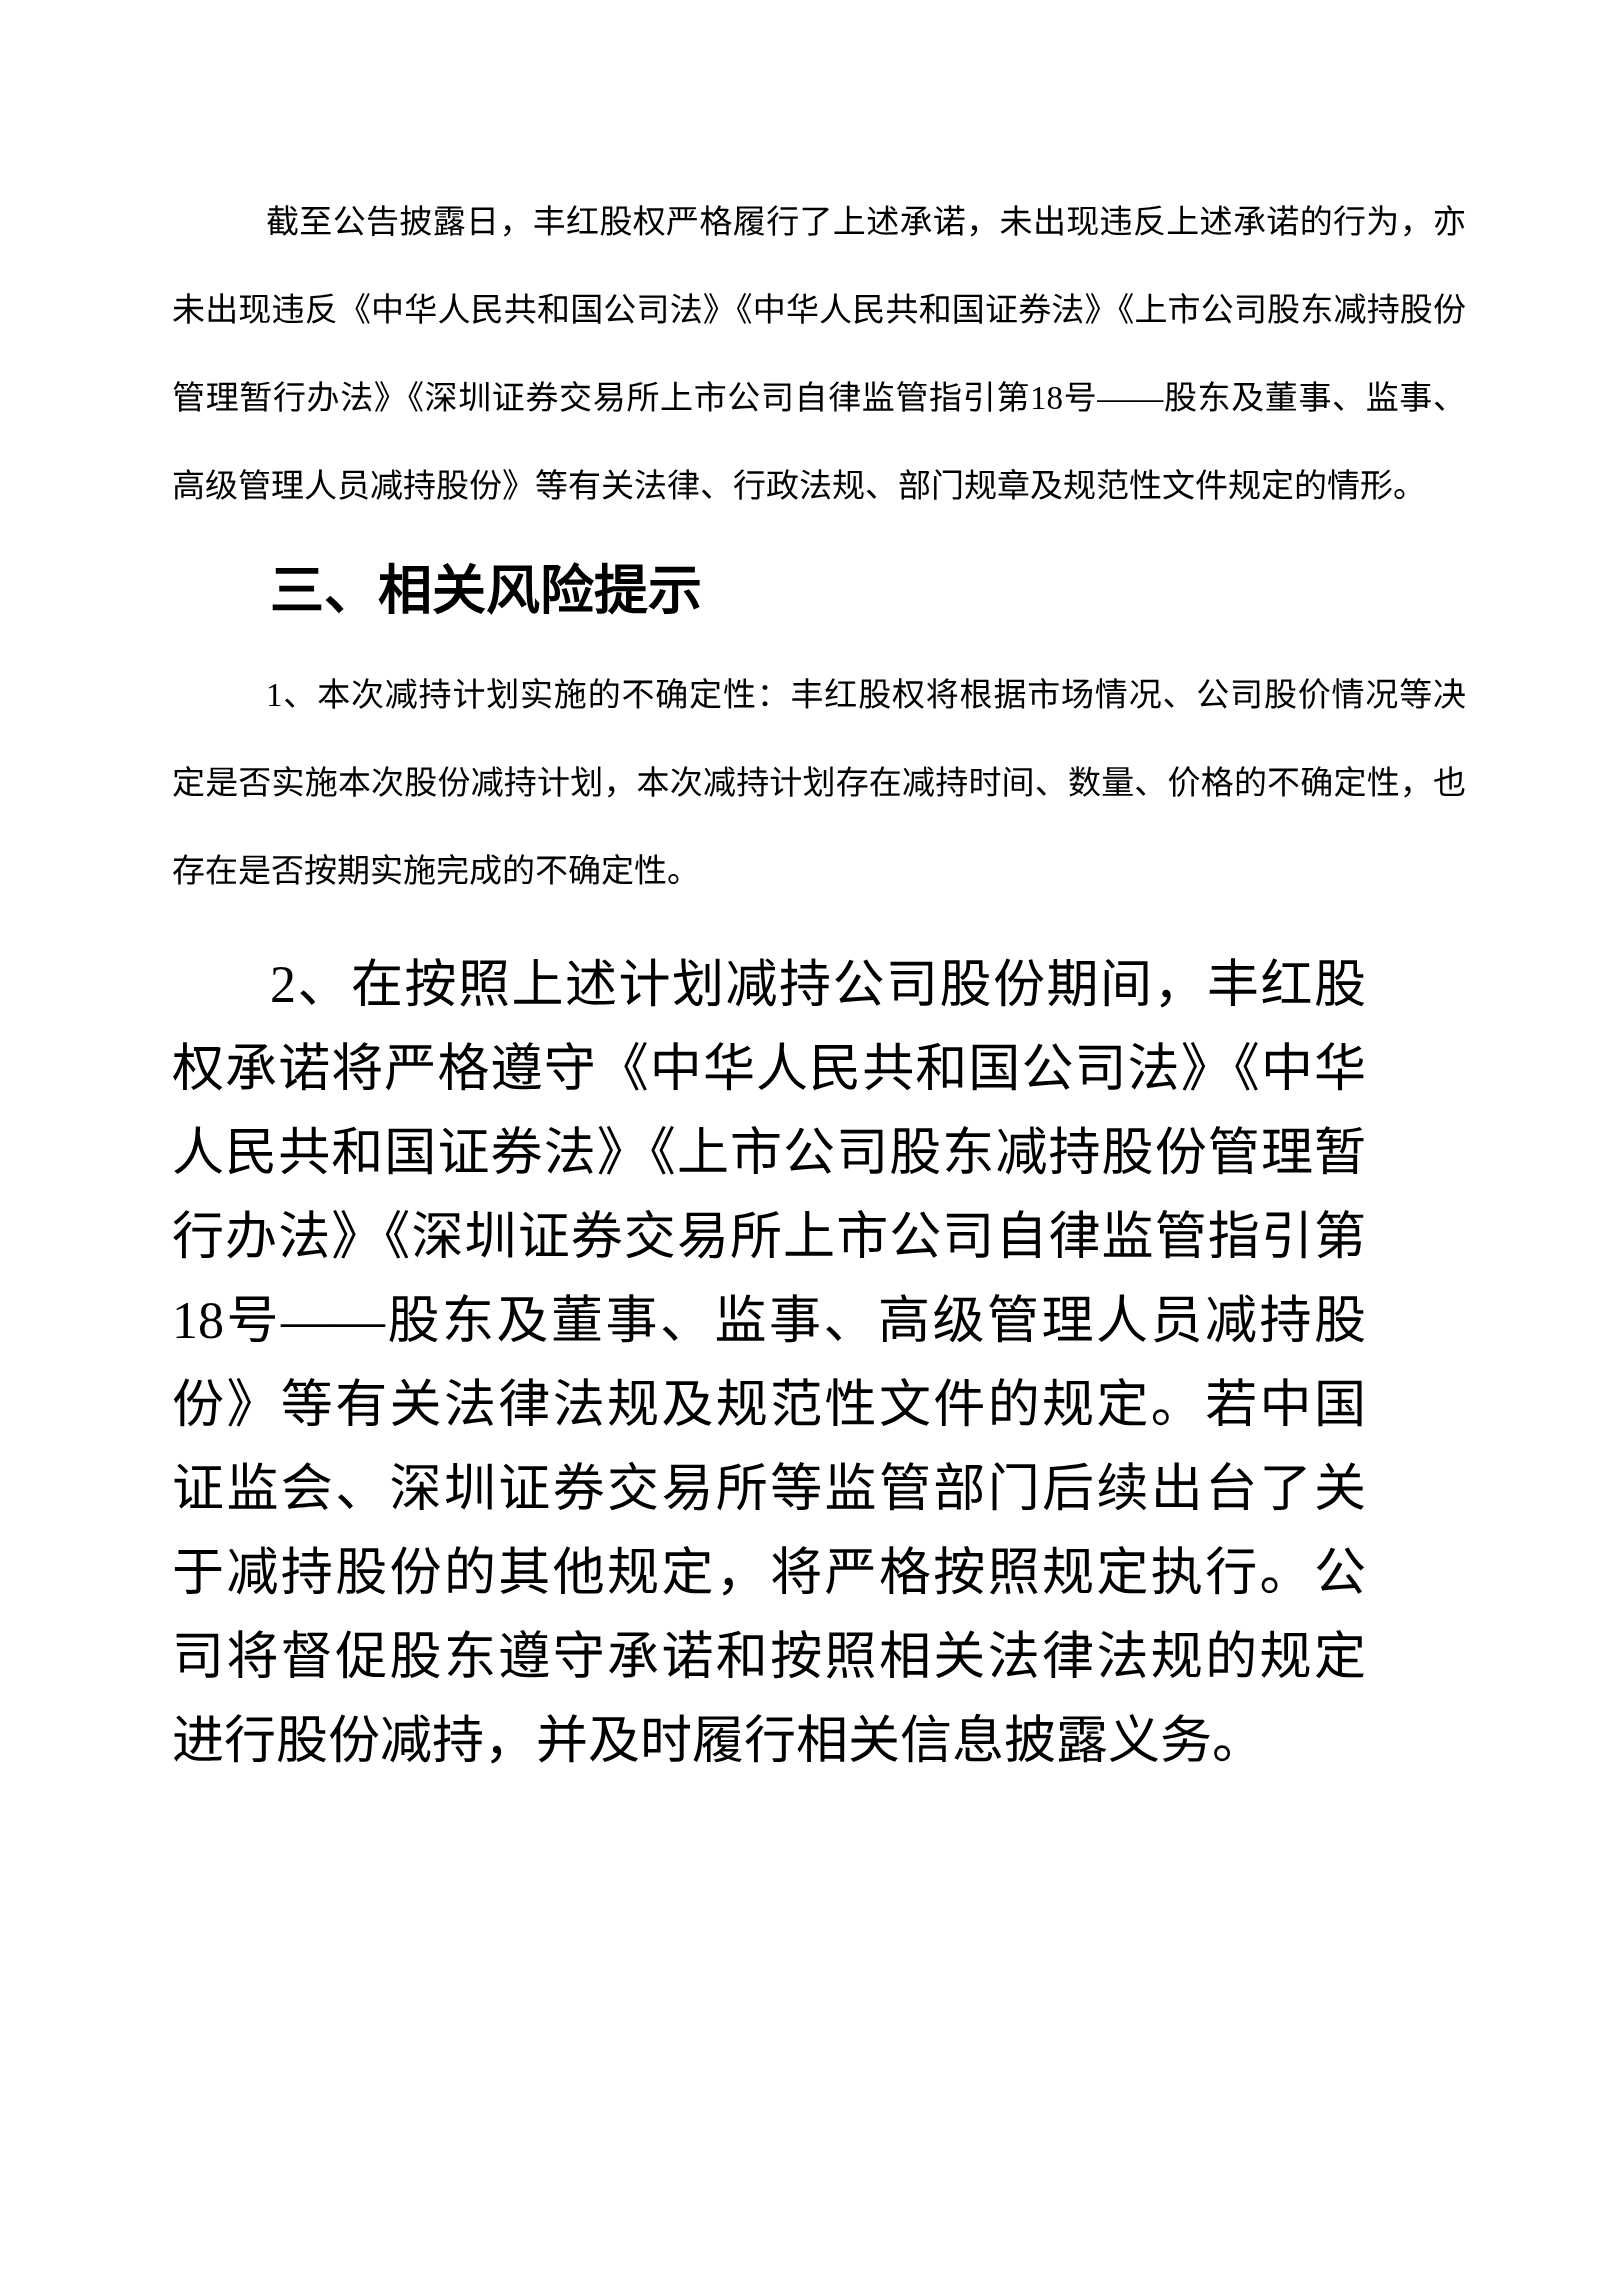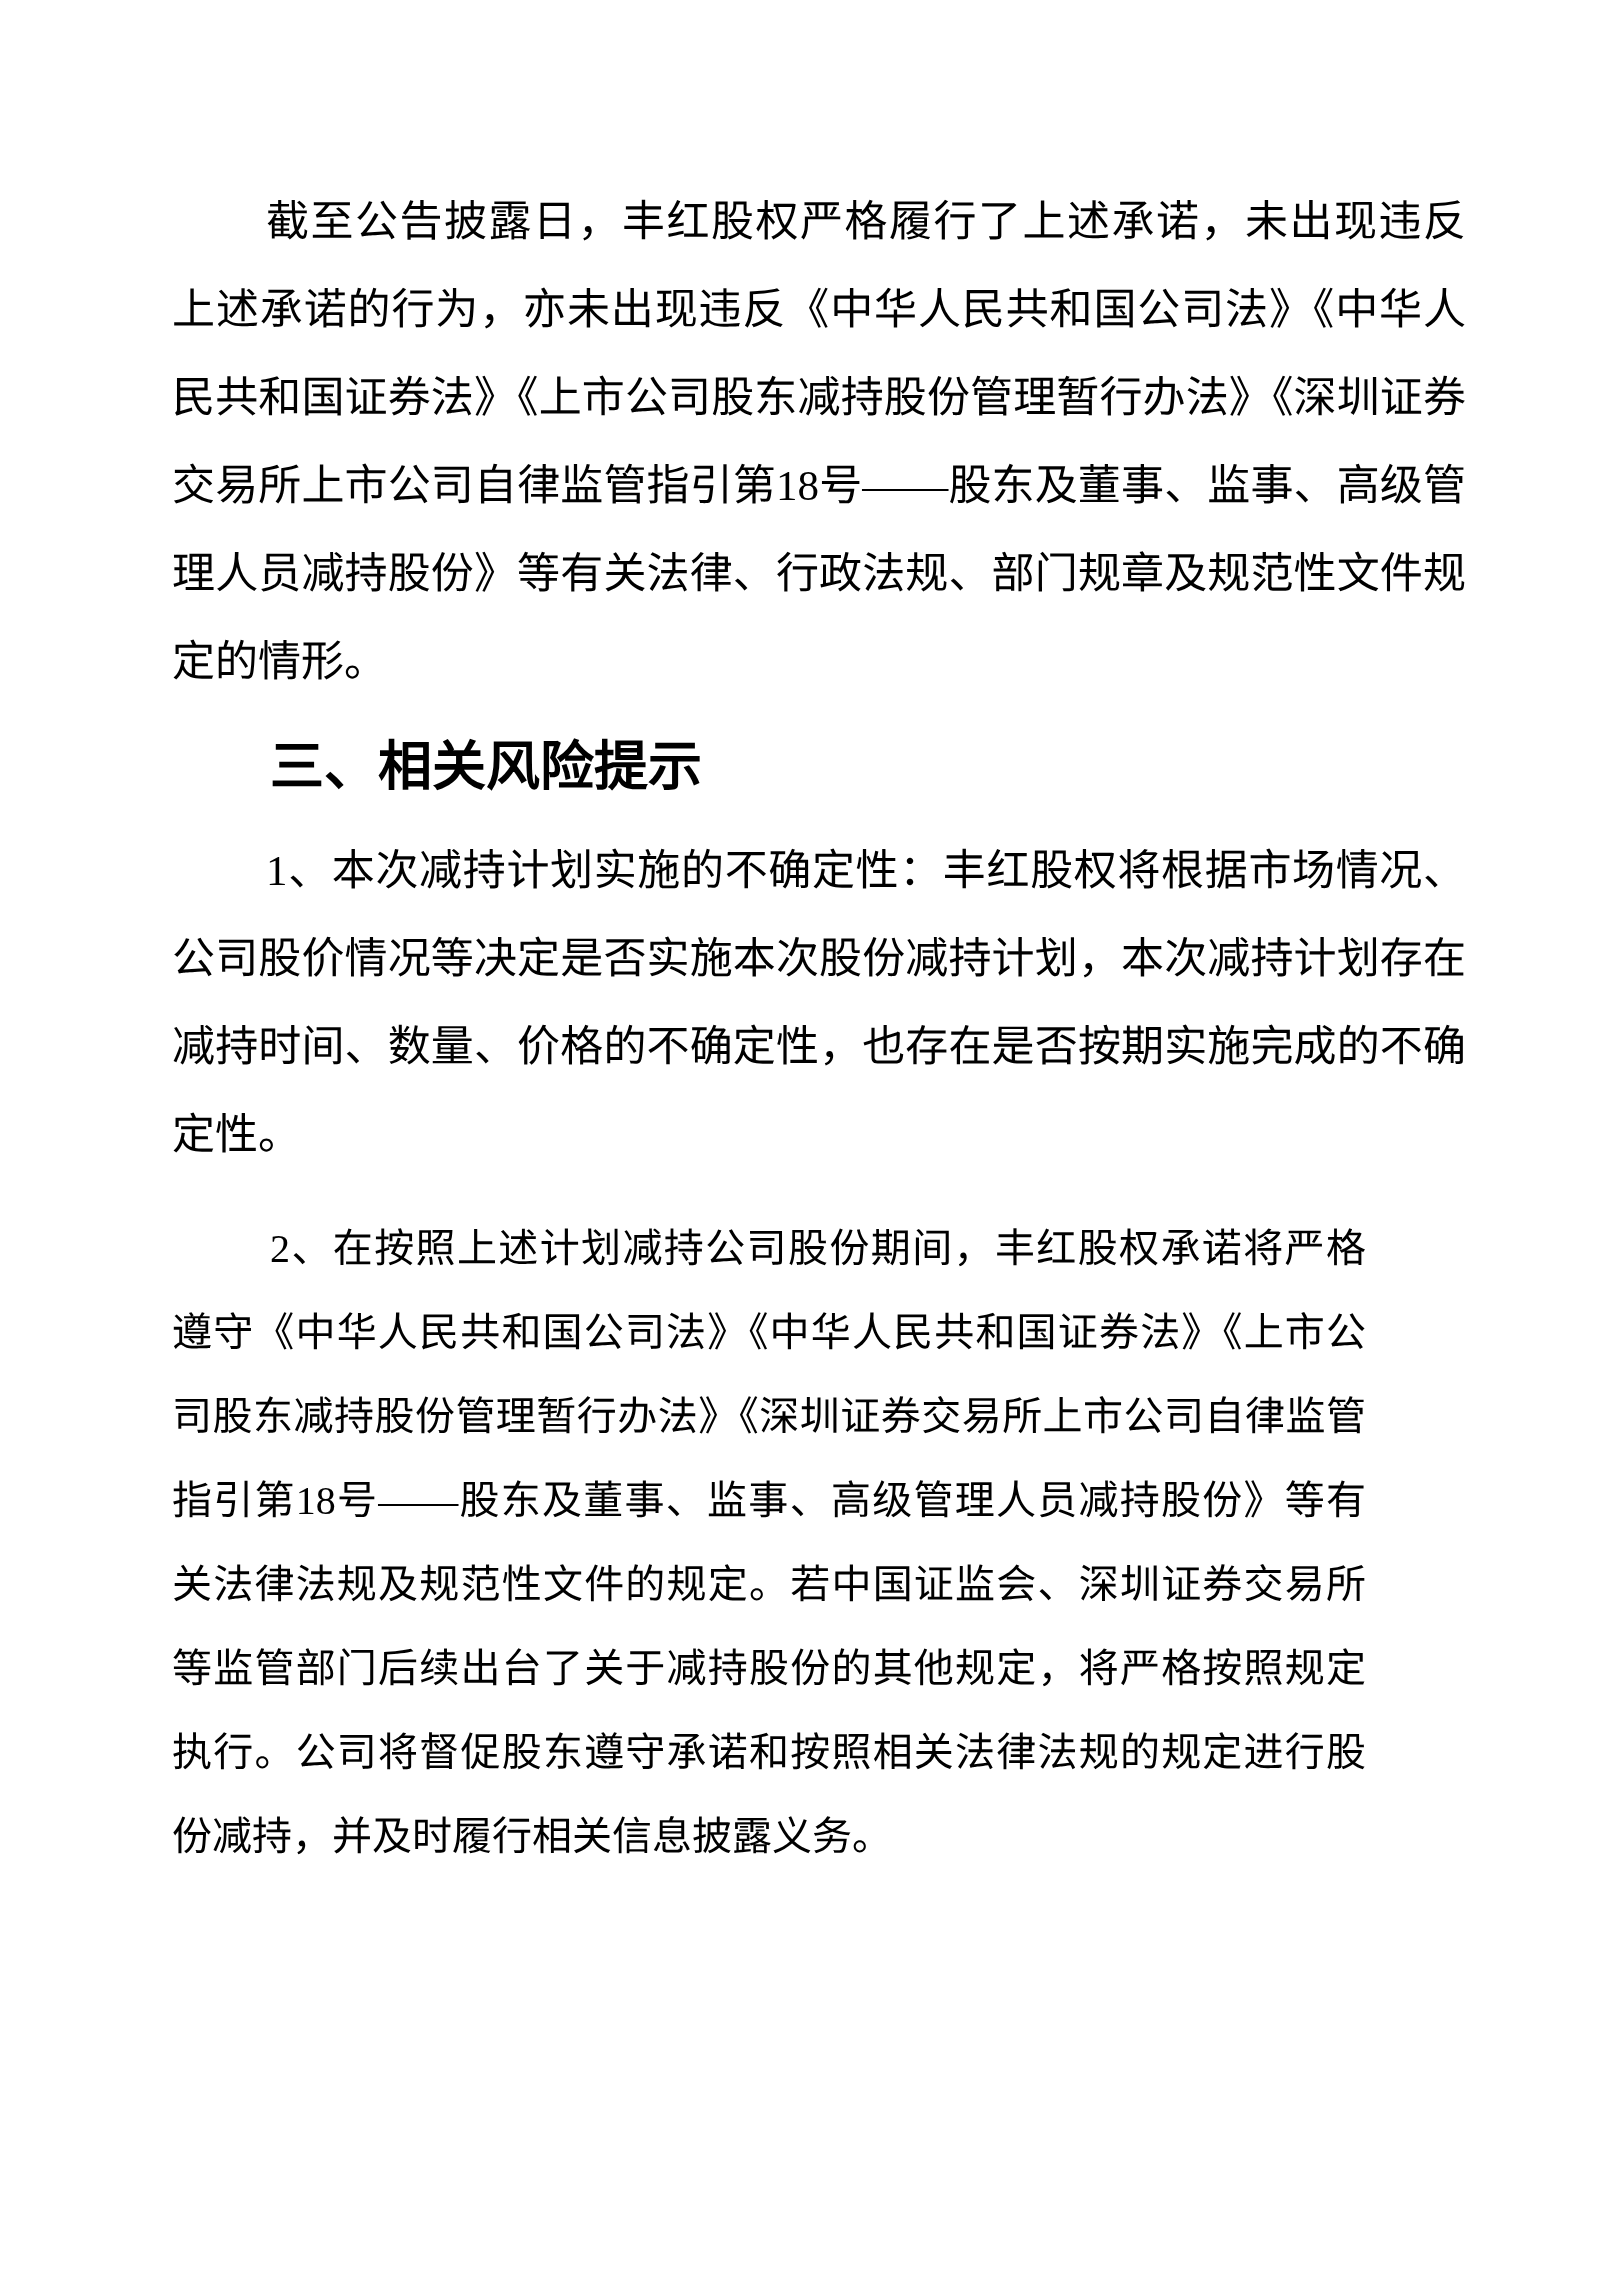--- a/index.html
+++ b/index.html
@@ -17,21 +17,21 @@
     font-family: "Liberation Serif", "DejaVu Serif", serif;
   }
   .content {
     position: absolute;
     left: 172px;
     top: 0;
     width: 1294px;
   }
   .para {
     margin: 0;
-    font-size: 43px;
+    font-size: 33px;
     line-height: 88px;
     text-align: justify;
     text-justify: inter-character;
     word-break: break-all;
     text-indent: 94px;
     color: #000000;
   }
   .para-1 {
     margin-top: 178px;
   }
@@ -42,21 +42,21 @@
     font-size: 54px;
     line-height: 88px;
     text-indent: 98px;
     color: #000000;
   }
   .para-2 {
     margin-top: 17.6px;
   }
   .para-3 {
     margin-top: 27.4px;
-    font-size: 40px;
+    font-size: 52px;
     line-height: 84px;
     text-indent: 98px;
     padding-right: 100px;
   }
 </style>
 </head>
 <body>
 
 <div class="page">
   <div class="content">

